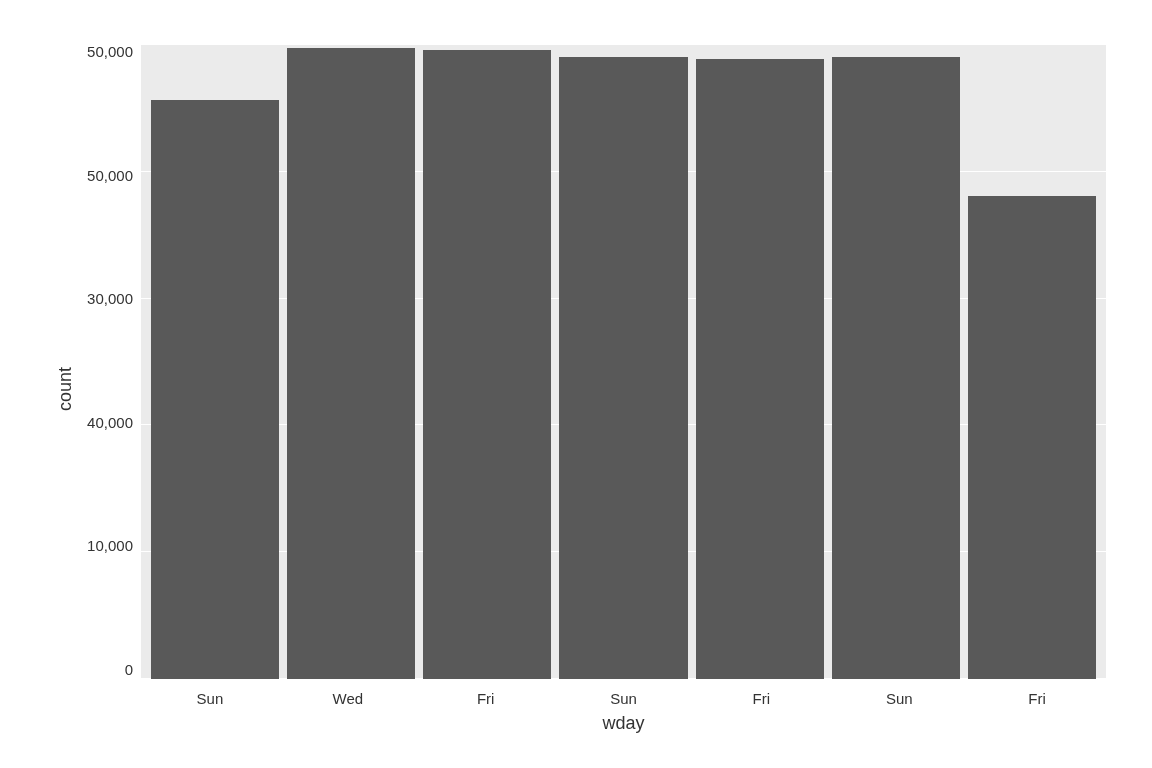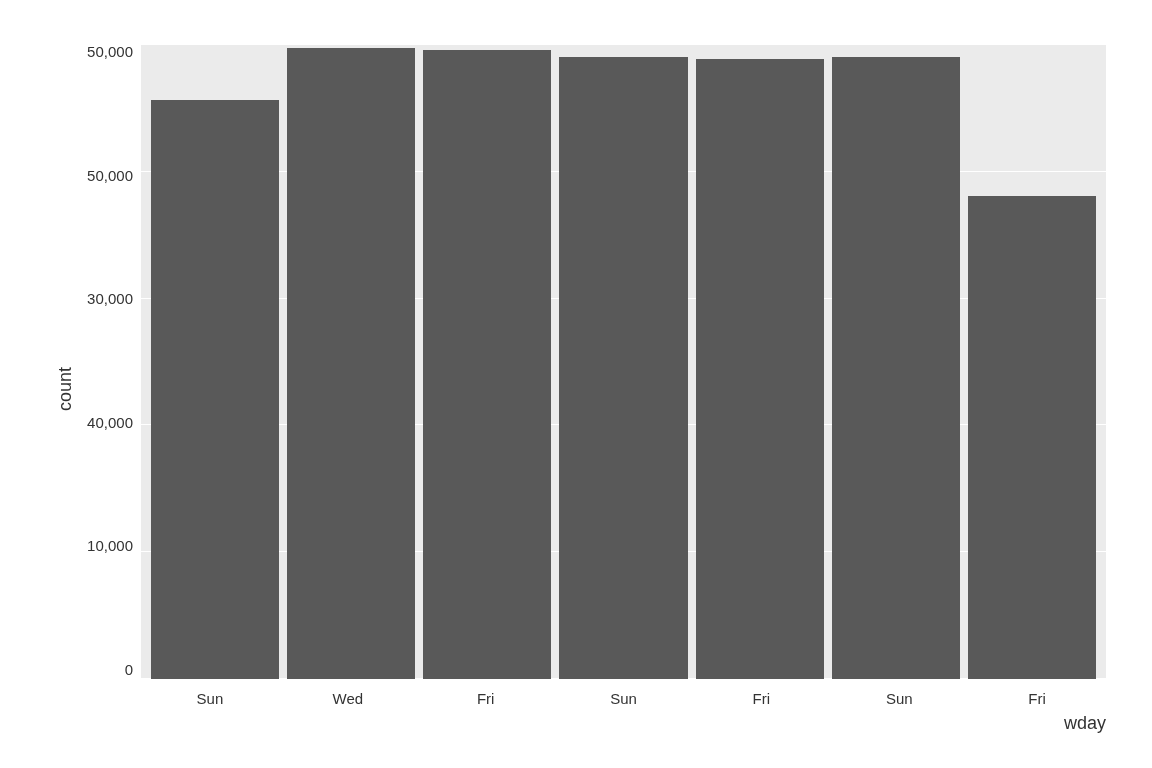--- a/index.html
+++ b/index.html
@@ -100,21 +100,21 @@
       margin-left: 65px;
       padding-top: 11px;
     }
     .x-tick {
       flex: 1;
       text-align: center;
       font-size: 15px;
       color: #333;
     }
     .x-axis-label {
-      text-align: right;
+      text-align: center;
       font-size: 18px;
       color: #333;
       margin-top: 6px;
       padding-left: 65px;
     }
   </style>
 </head>
 <body>
 
 <div class="chart-container">

